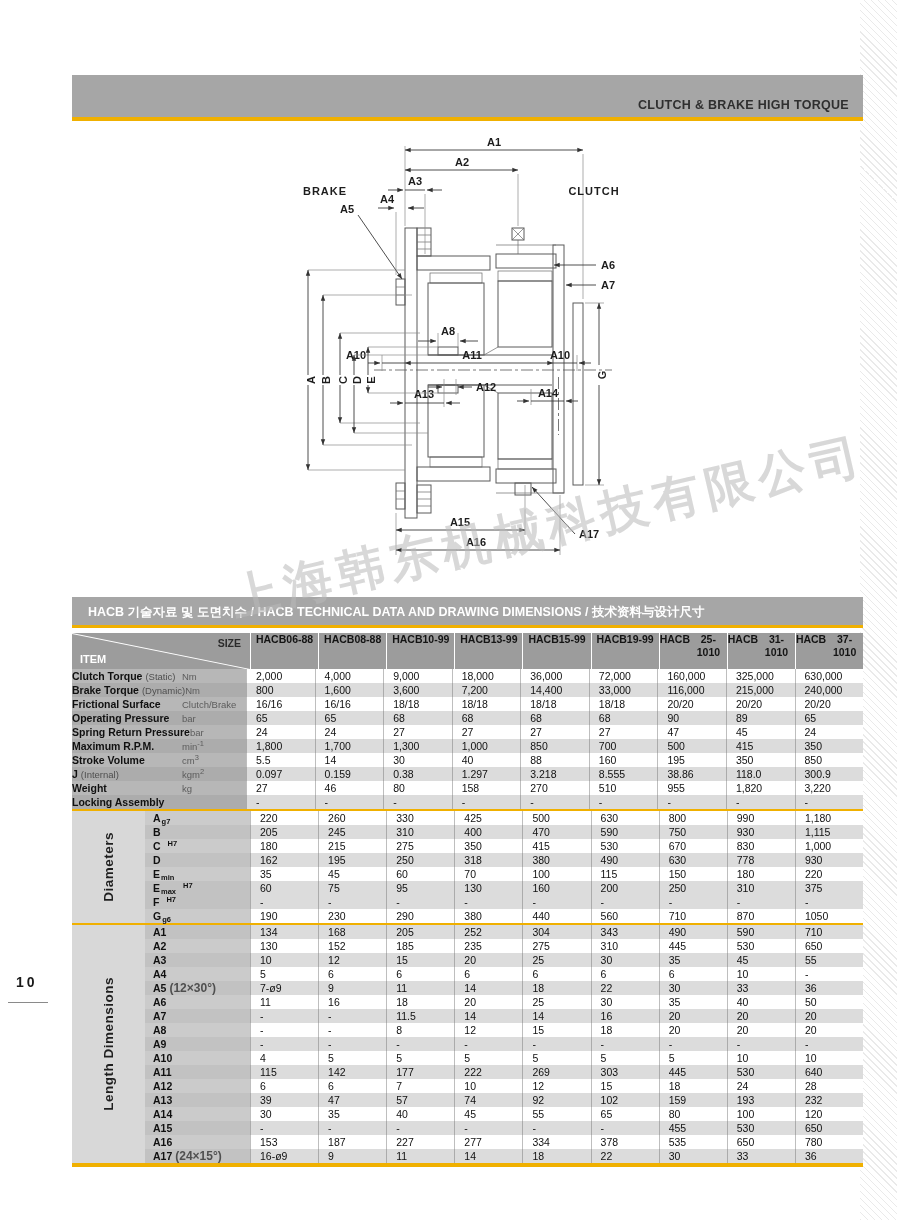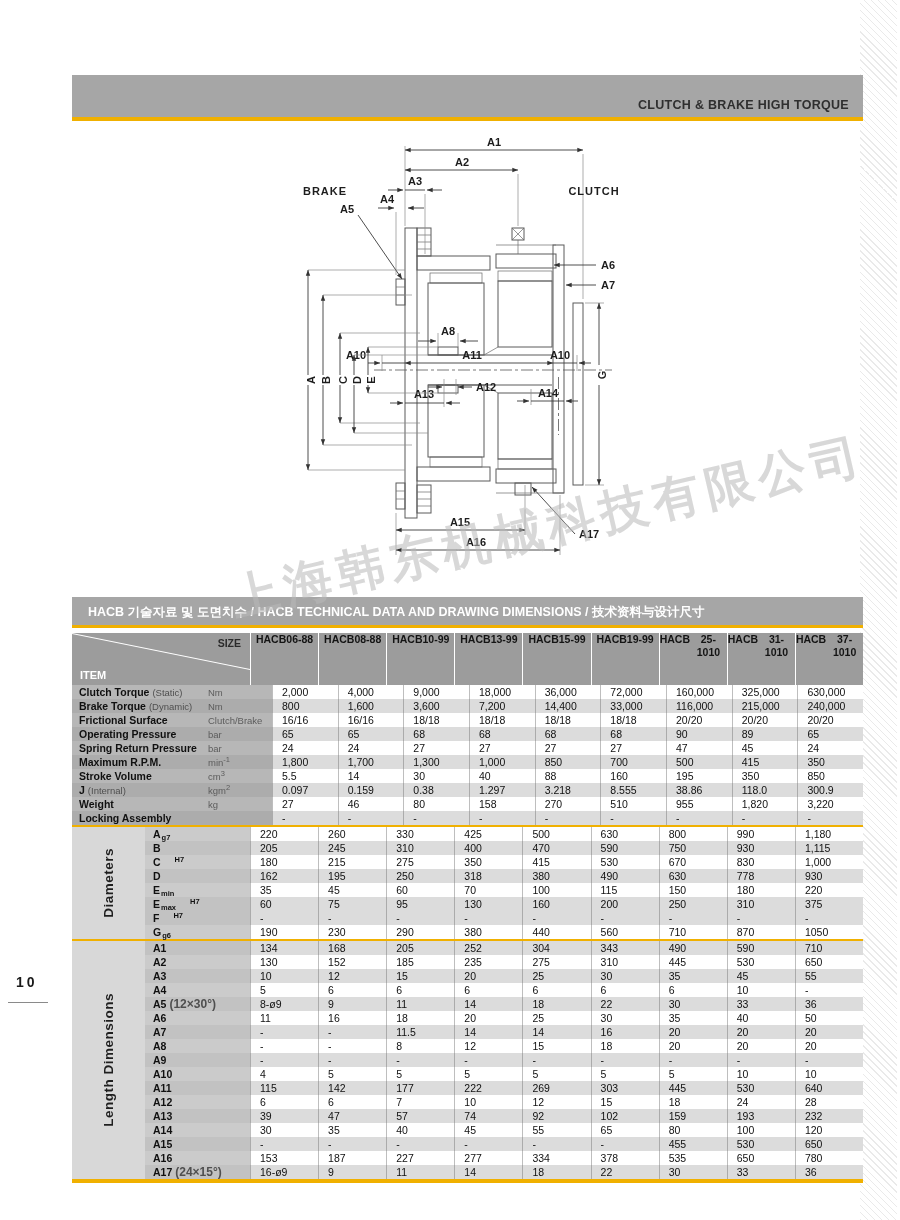--- a/index.html
+++ b/index.html
@@ -27,49 +27,49 @@
   .ext{fill:none;stroke:#8a8a8a;stroke-width:.7;}
   .cl{fill:none;stroke:#555;stroke-width:.8;stroke-dasharray:12 3 3 3;}
   .dim2{marker-start:url(#ar);marker-end:url(#ar);}
   .dime{marker-end:url(#ar);}
   text.dt{font-family:"Liberation Sans","DejaVu Sans",sans-serif;font-size:11px;font-weight:600;fill:#1d1d1d;}
   .watermark{position:absolute;left:232px;top:568px;font-size:48px;font-weight:bold;letter-spacing:6px;
     color:#b9b9b9;opacity:.55;transform:rotate(-13deg);transform-origin:0 50%;white-space:nowrap;
     z-index:6;pointer-events:none;}
   
   .table{position:absolute;left:72px;top:633px;width:791px;z-index:3;}
-  .thead{display:flex;height:52px;justify-content:center;}
+  .thead{display:flex;height:36px;justify-content:center;}
   .corner{width:178px;position:relative;background:var(--thead);overflow:hidden;}
   .diag{position:absolute;left:0;top:0;width:182px;height:1px;background:#fff;
     transform-origin:0 0;transform:rotate(11.4deg);}
   .size-lbl{position:absolute;top:4px;right:9px;font-size:10.5px;font-weight:bold;color:#2b2b2b;}
   .item-lbl{position:absolute;bottom:4px;left:8px;font-size:11px;font-weight:bold;color:#fff;}
   .colhead{flex:1;border-left:1px solid #fff;background:var(--thead);color:#141414;font-weight:bold;
     font-size:10.5px;text-align:center;display:flex;flex-direction:row;justify-content:center;line-height:1.25;}
   .row,.srow{display:flex;height:14px;font-size:10.5px;}
   .even .val{background:#fff;}
   .odd  .val{background:#dcdcdc;}
-  .lblcell{width:200px;display:flex;align-items:center;padding-left:7px;}
+  .lblcell{width:174px;display:flex;align-items:center;padding-left:0;}
   .lbl-even{background:#b7b7b7;}
   .lbl-odd{background:#acacac;align-items:center;}
   .lname{font-weight:bold;color:#101010;white-space:nowrap;}
   .lnote{color:#4f4f4f;margin-left:3px;font-size:9.5px;white-space:nowrap;}
   .lunit{margin-left:auto;width:64px;color:#5c5c5c;font-size:9.5px;text-align:left;white-space:nowrap;}
   .val{flex:1;border-left:1px solid rgba(110,110,110,.45);display:flex;align-items:center;
     padding-left:9px;color:#101010;white-space:nowrap;}
   .section{position:relative;padding-left:73px;}
   .sec-cell{position:absolute;left:0;top:0;bottom:0;width:73px;background:#d8d8d8;
     display:flex;align-items:center;justify-content:center;}
   .sec-text{writing-mode:vertical-rl;transform:rotate(180deg);font-weight:bold;font-size:13.5px;
     color:#1f1f1f;letter-spacing:.5px;}
   .sublbl{width:105px;display:flex;align-items:center;padding-left:8px;font-weight:bold;color:#101010;}
   .sub-even{background:#cbcbcb;}
   .sub-odd{background:#c2c2c2;}
   .sb{font-size:7.5px;position:relative;top:3px;margin-left:1px;font-weight:bold;}
-  .sp{font-size:7.5px;position:relative;top:-3px;margin-left:14px;font-weight:bold;}
+  .sp{font-size:7.5px;position:relative;top:-3px;margin-left:7px;font-weight:bold;}
   .note{font-weight:bold;color:#4f4f4f;font-size:12px;margin-left:3px;white-space:nowrap;}
   .ysep{height:2px;background:var(--accent);}
   .ybottom{height:4px;background:var(--accent);}
   sup{font-size:7.5px;}
   
   .pagenum{position:absolute;left:16px;top:974px;font-size:14px;font-weight:bold;letter-spacing:3px;color:#1a1a1a;}
   .pagerule{position:absolute;left:8px;top:1002px;width:40px;height:1px;background:#8a8a8a;}
 </style>
 </head>
 <body>
@@ -658,21 +658,21 @@
           <div class="val">6</div>
           <div class="val">6</div>
           <div class="val">10</div>
           <div class="val">-</div>
         </div>
         <div class="srow odd">
           <div class="sublbl sub-odd">
             <span class="lname">A5</span>
             <span class="note">(12×30°)</span>
           </div>
-          <div class="val">8-ø9</div>
+          <div class="val">7-ø9</div>
           <div class="val">9</div>
           <div class="val">11</div>
           <div class="val">14</div>
           <div class="val">18</div>
           <div class="val">22</div>
           <div class="val">30</div>
           <div class="val">33</div>
           <div class="val">36</div>
         </div>
         <div class="srow even">

